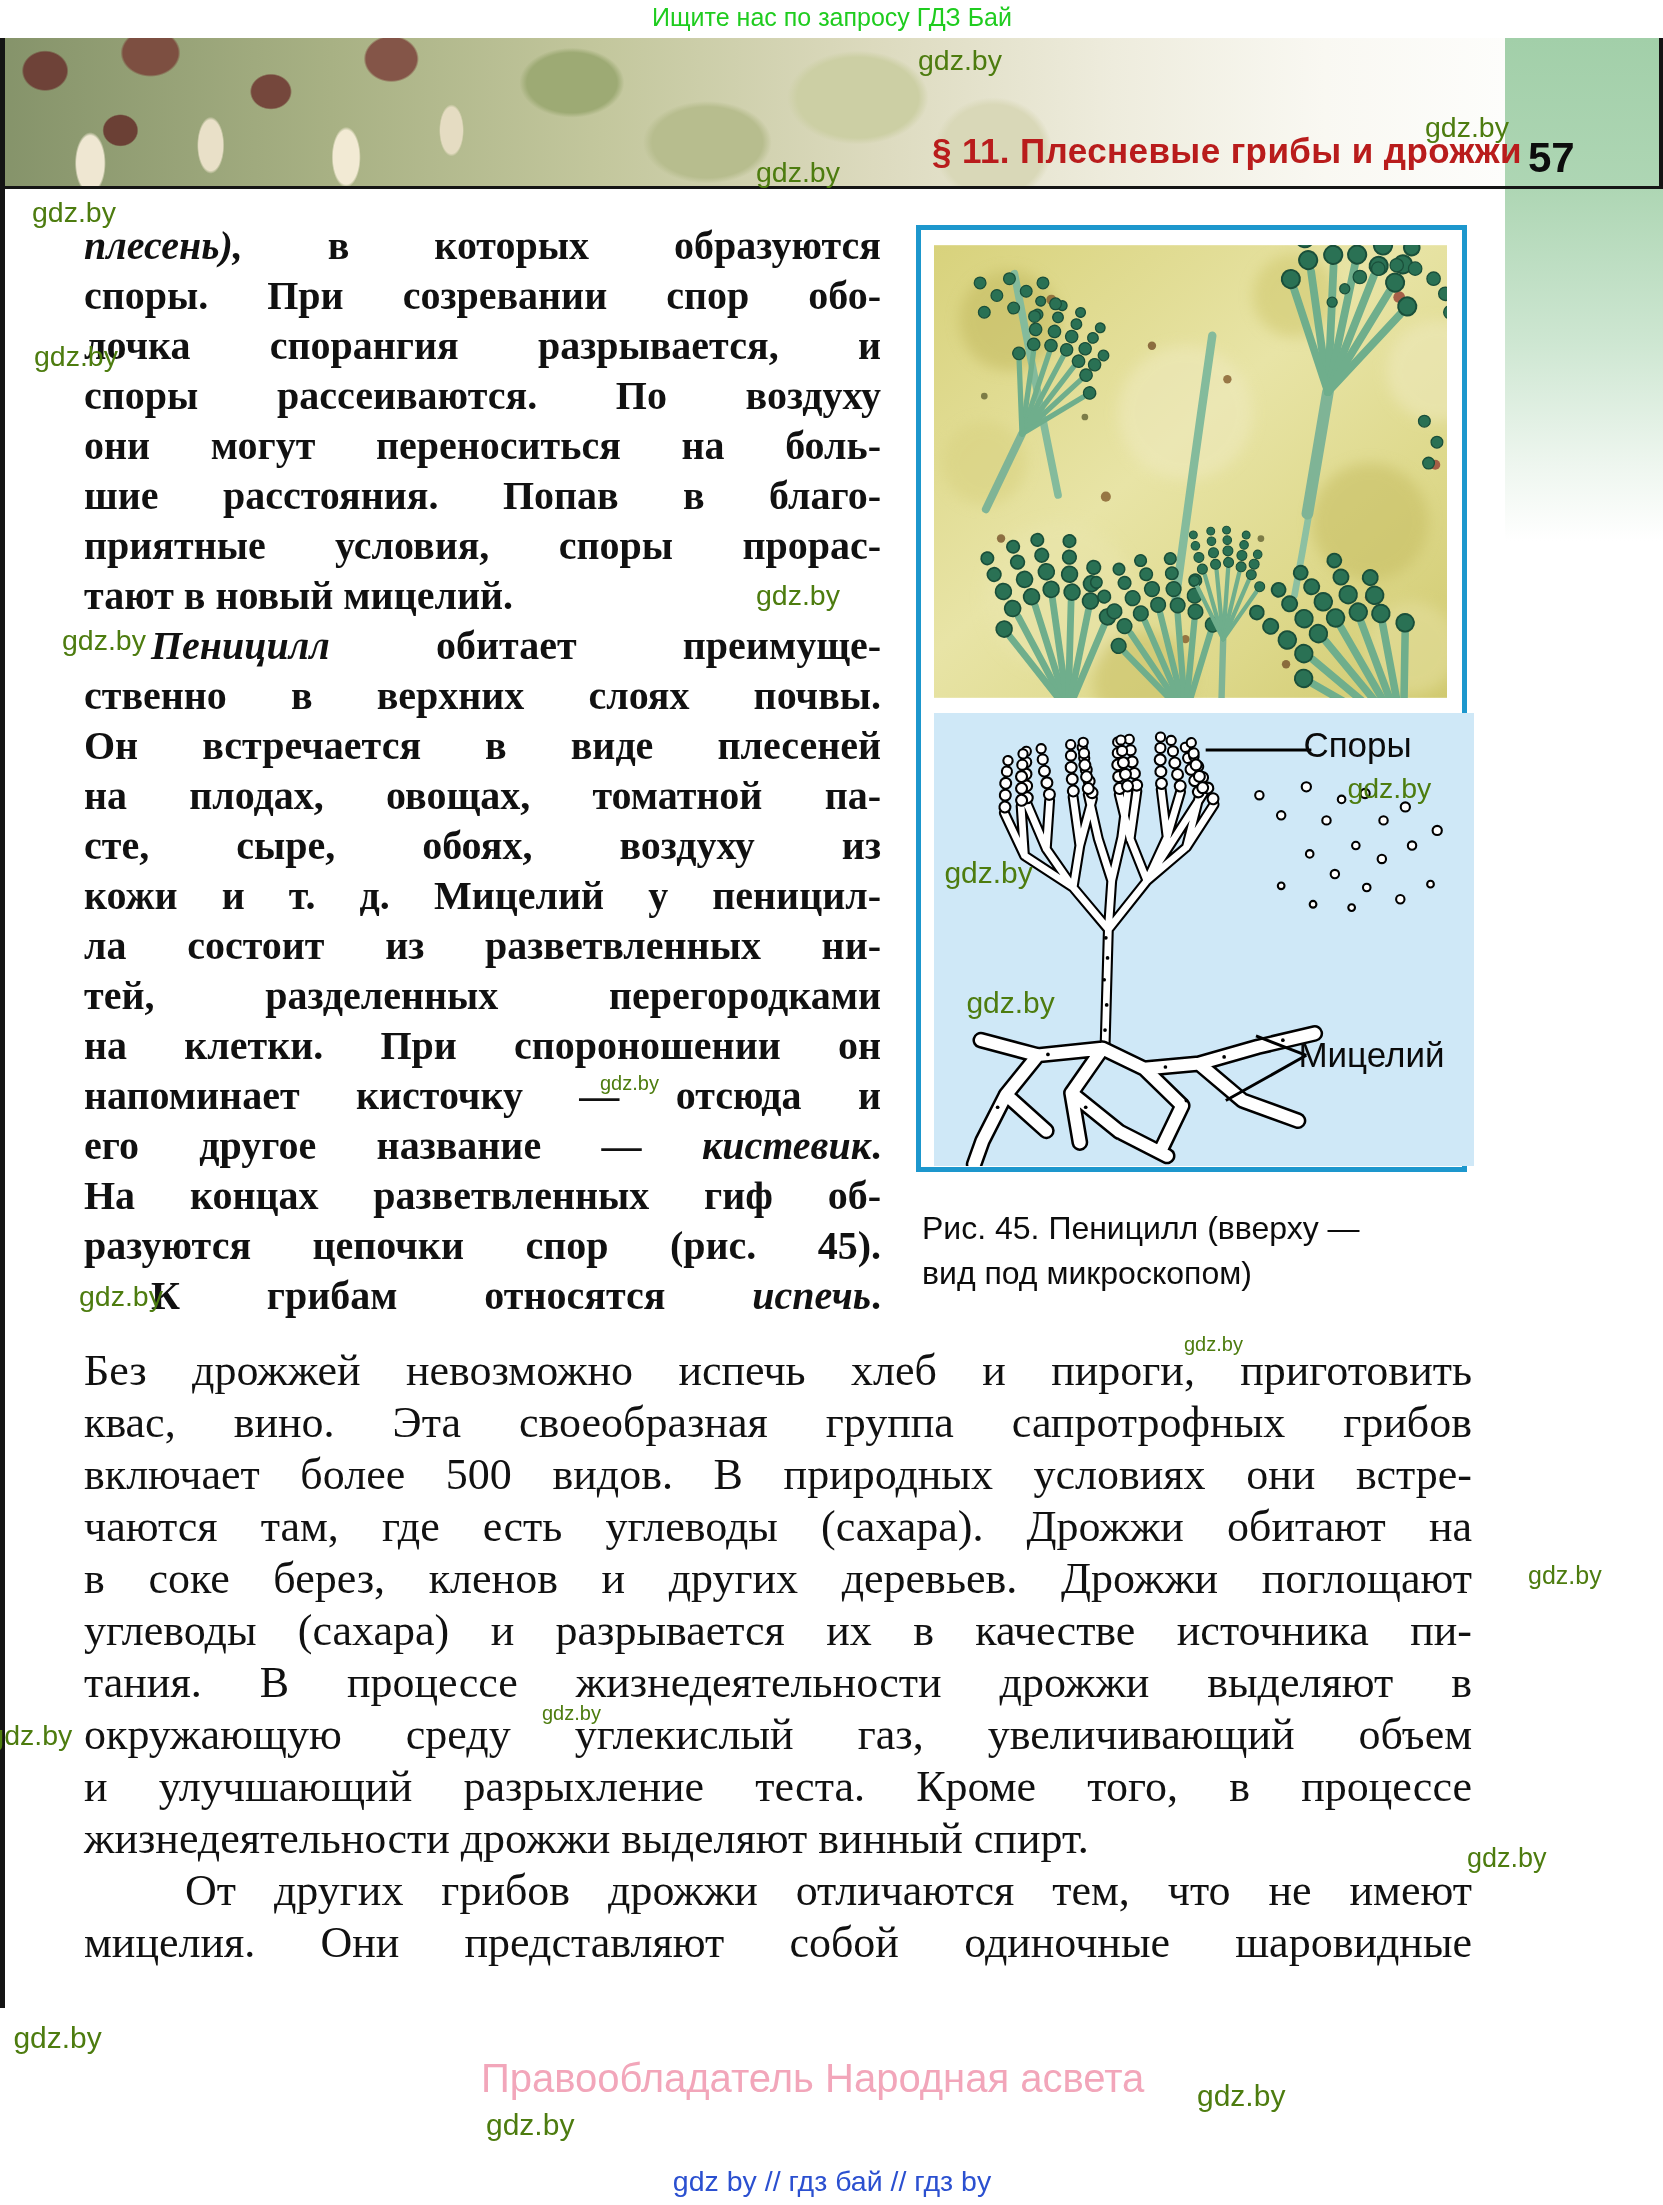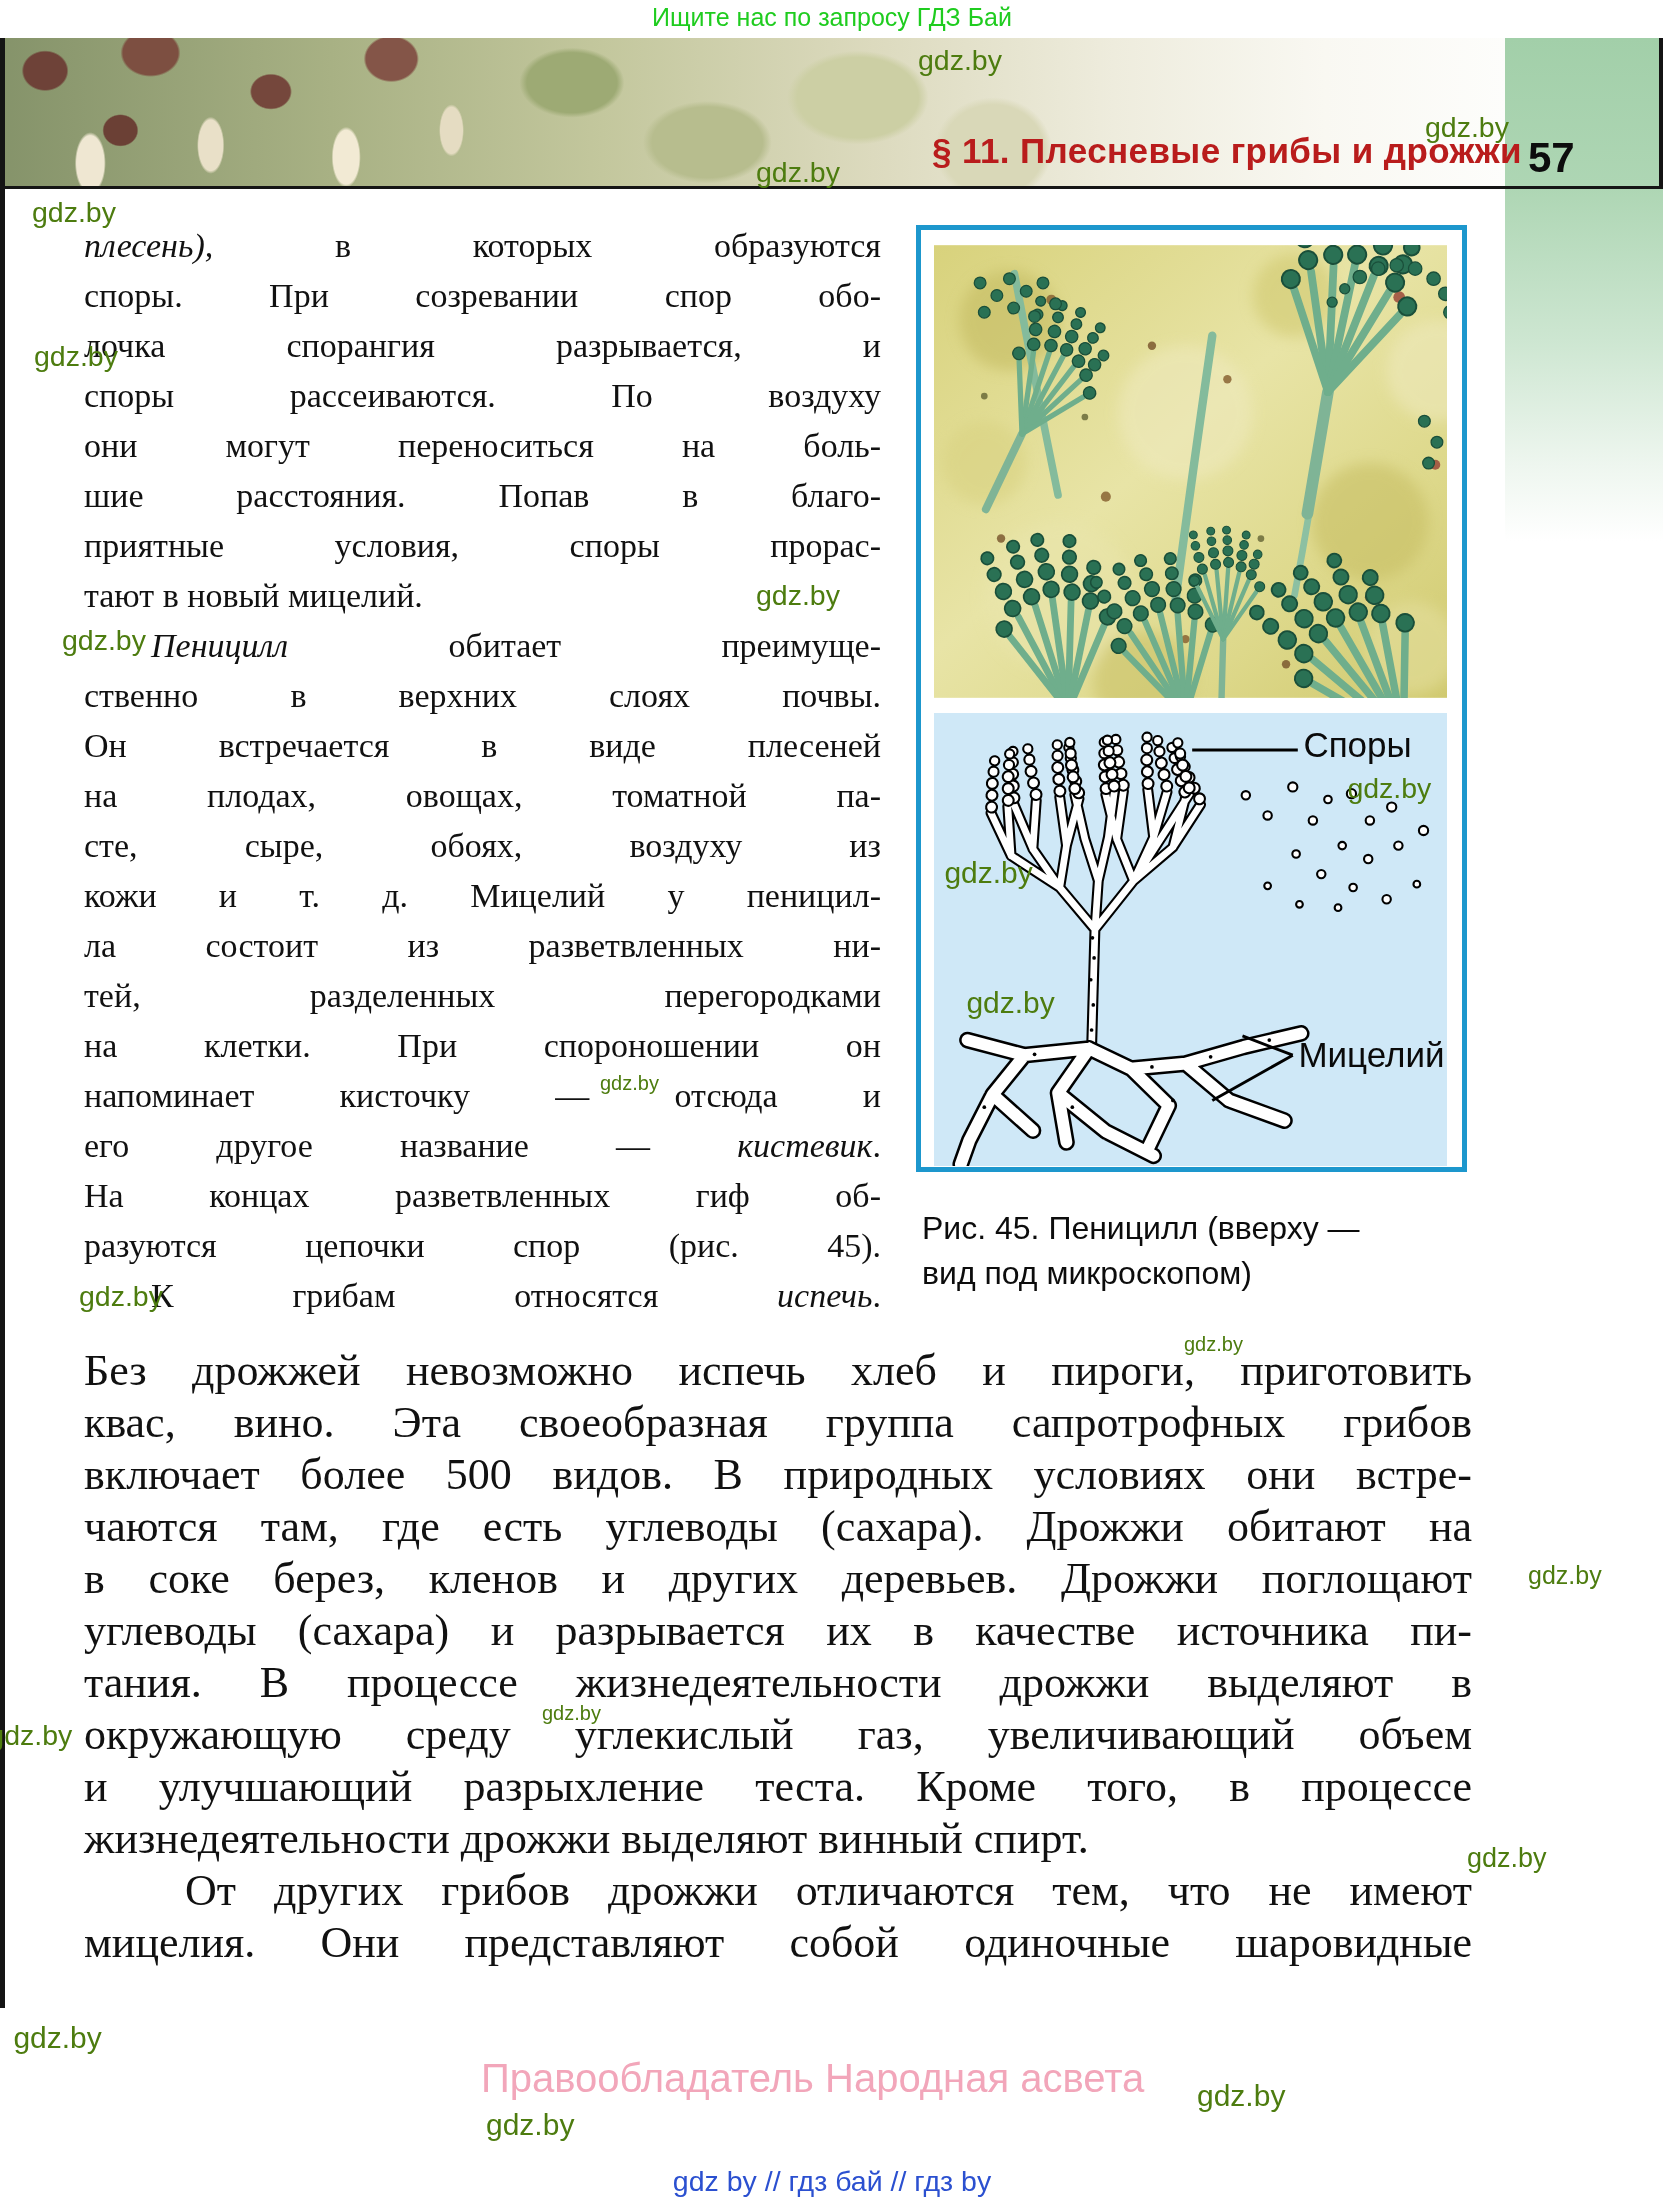--- a/index.html
+++ b/index.html
@@ -28,32 +28,32 @@
   .rule{position:absolute;left:0;top:186px;width:1664px;height:3.4px;background:#151515;}
   .edge-left{position:absolute;left:0;top:38px;width:5px;height:1970px;background:#141414;}
   .edge-right{position:absolute;left:1659px;top:38px;width:5px;height:148px;background:#141414;}
   .green-strip{position:absolute;left:1505px;top:38px;width:158px;height:503px;
       background:linear-gradient(180deg,#a2cfa9 0%,#aed6b4 30%,#cde6d1 60%,#eef6ef 85%,rgba(255,255,255,0) 100%);}
   .section-title{position:absolute;left:932px;top:131px;font-family:"Liberation Sans",sans-serif;
       font-size:35px;font-weight:bold;letter-spacing:0.4px;color:#b91c1c;}
   .page-num{position:absolute;left:1528px;top:134px;font-family:"Liberation Sans",sans-serif;
       font-size:42px;font-weight:bold;color:#0d0d0d;}
   
-  .tcol{position:absolute;left:84px;top:221px;width:797px;line-height:50px;font-size:34px;}
+  .tcol{position:absolute;left:84px;top:221px;width:797px;line-height:50px;font-size:40px;font-weight:bold;}
   .tbottom{position:absolute;left:84px;top:1345px;width:1388px;line-height:52px;font-size:44px;}
   .tline{text-align:justify;text-align-last:justify;white-space:nowrap;}
   .tline.end{text-align-last:left;}
   .tcol .ind{text-indent:67px;}
   .tbottom .ind{text-indent:101px;}
   .it{font-style:italic;}
   
   .figure{position:absolute;left:916px;top:225px;width:541px;height:937px;
       border:5.9px solid #1d97cd;background:#fff;}
   .photo{position:absolute;left:13.4px;top:15px;width:513px;height:453px;}
-  .diagram{position:absolute;left:13.4px;top:483px;width:513px;height:453px;background:#cfe8f7;}
+  .diagram{position:absolute;left:13.4px;top:483px;width:513px;height:453px;background:#cfe8f7;padding-left:27px;}
   .photo svg,.diagram svg{position:absolute;left:0;top:0;width:100%;height:100%;}
   .dlabel{position:absolute;font-family:"Liberation Sans",sans-serif;font-size:35px;color:#0a0a0a;}
   .caption{position:absolute;left:922px;top:1206px;width:553px;font-family:"Liberation Sans",sans-serif;
       font-size:32px;line-height:45px;color:#0c0c0c;}
   
   .wm{position:absolute;font-family:Liberation Sans, sans-serif;color:#4d7c0f;white-space:nowrap;}
   
   .copyright{position:absolute;left:481px;top:2056px;font-family:"Liberation Sans",sans-serif;
       font-size:40px;color:#f2a6ba;}
   .links{position:absolute;left:0;top:2165px;width:100%;text-align:center;

